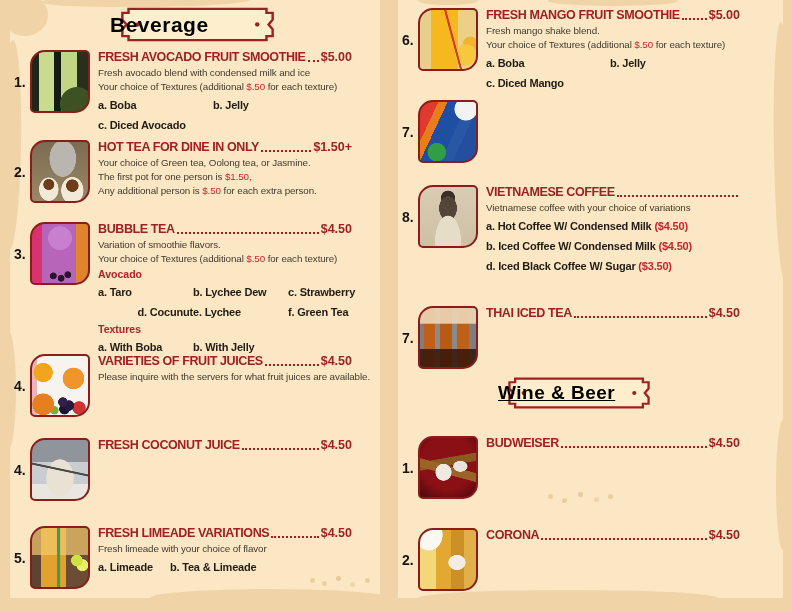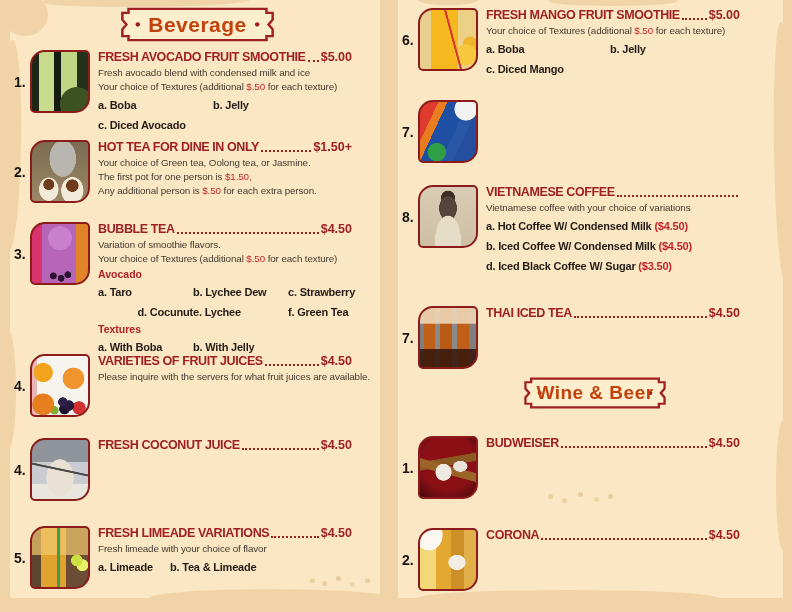--- a/index.html
+++ b/index.html
@@ -14,26 +14,26 @@
   .panel--right{left:398px;width:385px;}
 
   
   .deco{position:absolute;background:#f0d4a7;border-radius:50%;}
   .speck{position:absolute;width:5px;height:5px;border-radius:50%;background:#eccf9f;}
 
   
   .badge{position:absolute;}
   .badge svg{position:absolute;inset:0;width:100%;height:100%;}
   .badge .badge-text{
-    position:relative;text-align:center;font-weight:bold;color:#c2410c;
+    position:relative;text-align:left;font-weight:bold;color:#000000;
     letter-spacing:.5px;
   }
   .badge--beverage{left:100px;top:6px;width:175px;height:37px;}
   .badge--beverage .badge-text{line-height:37px;font-size:21px;}
-  .badge--wine{left:116px;top:376px;width:162px;height:34px;}
+  .badge--wine{left:100px;top:376px;width:162px;height:34px;text-decoration:underline;}
   .badge--wine .badge-text{line-height:34px;font-size:19px;}
 
   
   .item{position:absolute;left:4px;width:358px;display:flex;align-items:flex-start;}
   .thumb-wrap{display:flex;align-items:center;height:63px;flex:none;}
   .num{width:16px;font-weight:bold;font-size:14px;color:#171310;flex:none;}
   .thumb{
     width:60px;height:63px;box-sizing:border-box;flex:none;
     border:2.5px solid #8c1b1b;border-radius:15px 5px;
     background-color:#888;overflow:hidden;
@@ -276,20 +276,21 @@
         <div class="thumb-wrap">
           <div class="num">6.</div>
           <div class="thumb thumb--mango-smoothie"></div>
         </div>
         <div class="content">
           <div class="title-row">
             <span class="title">FRESH MANGO FRUIT SMOOTHIE</span>
             <span class="leader"></span>
             <span class="price">$5.00</span>
           </div>
+          <div class="desc-line"><span>Fresh mango shake blend.</span></div>
           <div class="desc-line"><span>Your choice of Textures (additional </span><span class="accent">$.50</span><span> for each texture)</span></div>
           <div class="opt-row">
             <span class="opt" style="width: 124px;"><span>a. Boba</span></span>
             <span class="opt"><span>b. Jelly</span></span>
           </div>
           <div class="opt-row">
             <span class="opt"><span>c. Diced Mango</span></span>
           </div>
         </div>
       </div>

